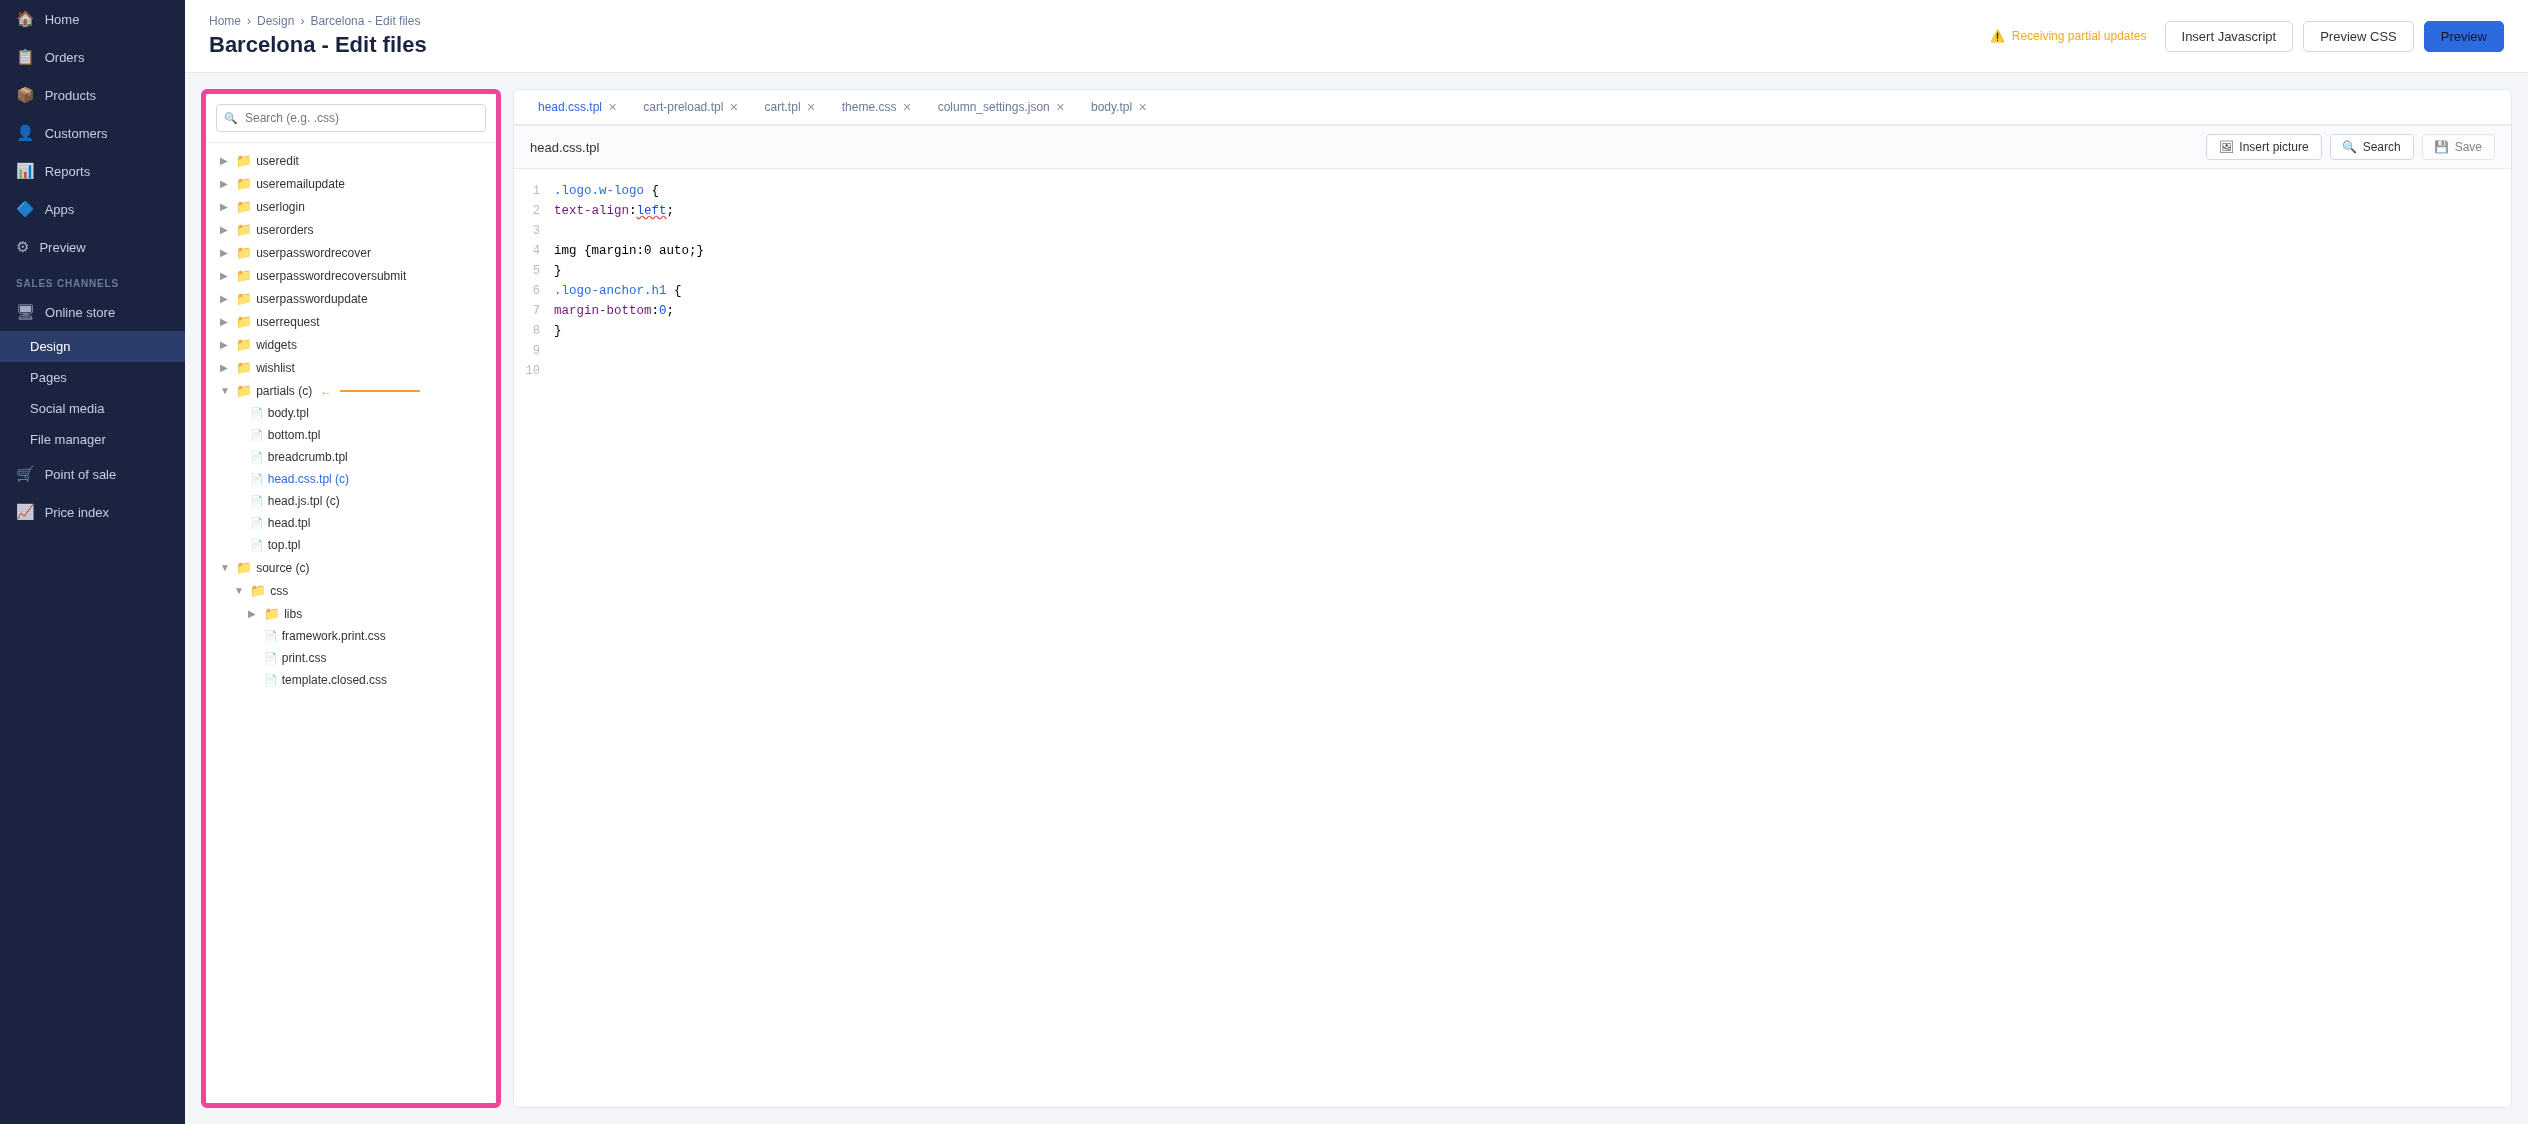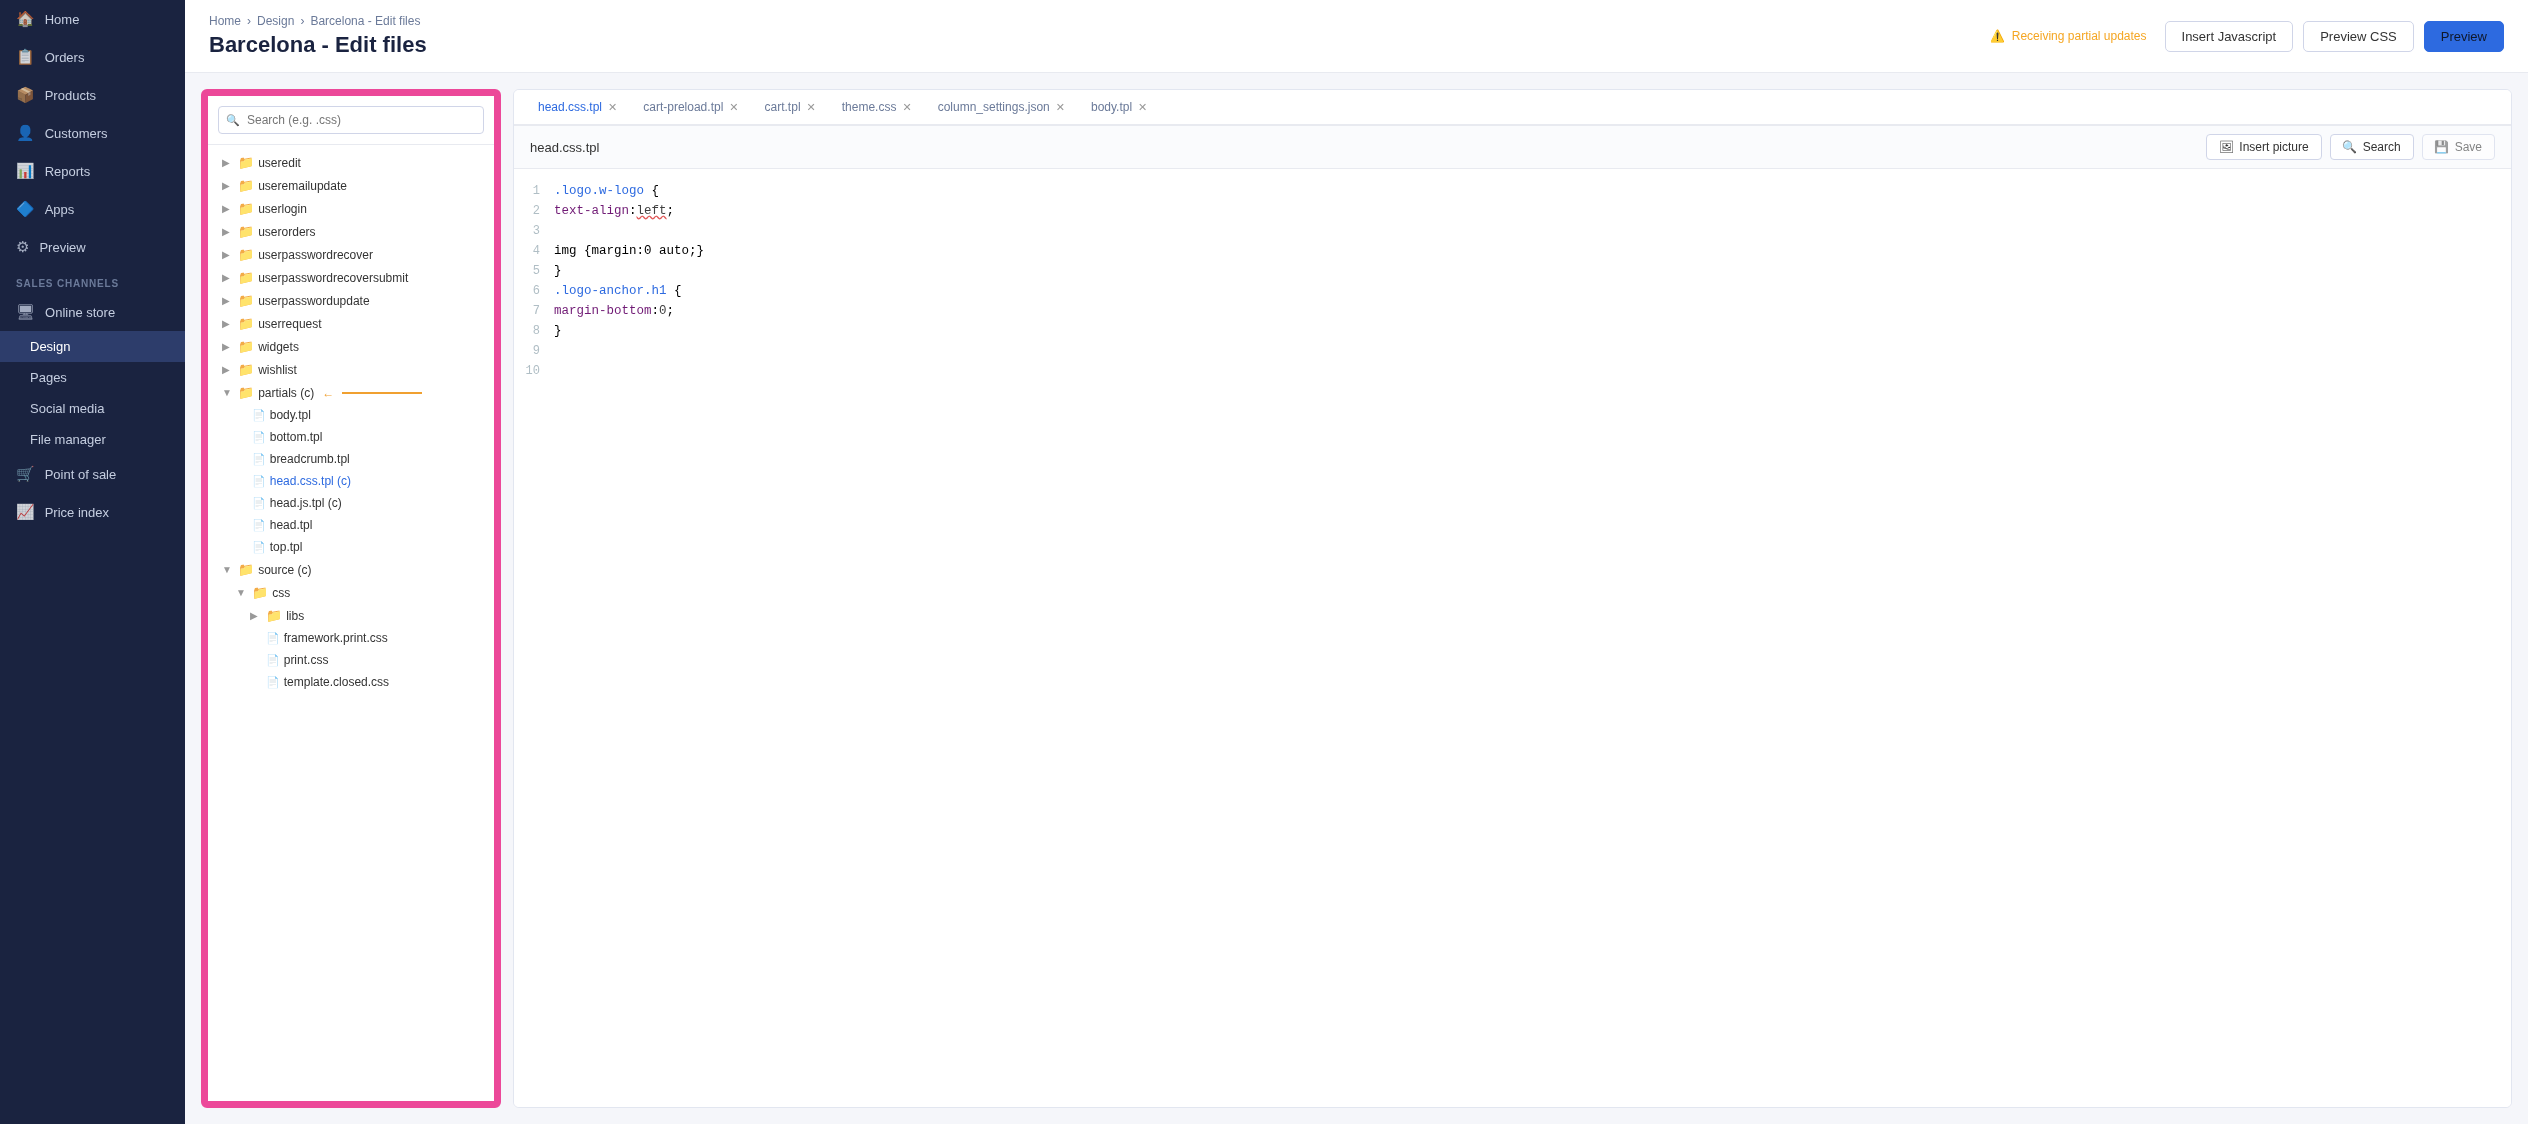--- a/index.html
+++ b/index.html
@@ -101,21 +101,21 @@
       padding: 16px;
       gap: 12px;
     }
 
     
     .file-tree-panel {
       width: 300px;
       min-width: 300px;
       background: #fff;
       border-radius: 6px;
-      border: 7px solid #ec4899;
+      border: 5px solid #ec4899;
       display: flex;
       flex-direction: column;
       overflow: hidden;
     }
     .file-tree-search {
       padding: 10px;
       border-bottom: 1px solid #e8eaf0;
     }
     .file-tree-search input {
       width: 100%;
@@ -237,21 +237,21 @@
       min-width: 40px;
       text-align: right;
       padding-right: 14px;
       color: #b0bec5;
       font-size: 12px;
       user-select: none;
     }
     .line-content { flex: 1; padding-right: 20px; }
     .code-selector { color: #2d6ae0; }
     .code-property { color: #701a75; }
-    .code-value { color: #404040; }
+    .code-value { color: #1d4ed8; }
   </style>
 </head>
 <body>
 
 <aside class="sidebar">
   <div id="sidebar-items-top">
       <div class="sidebar-item">
         <span class="icon">🏠</span>
         <span>Home</span>
       </div>

